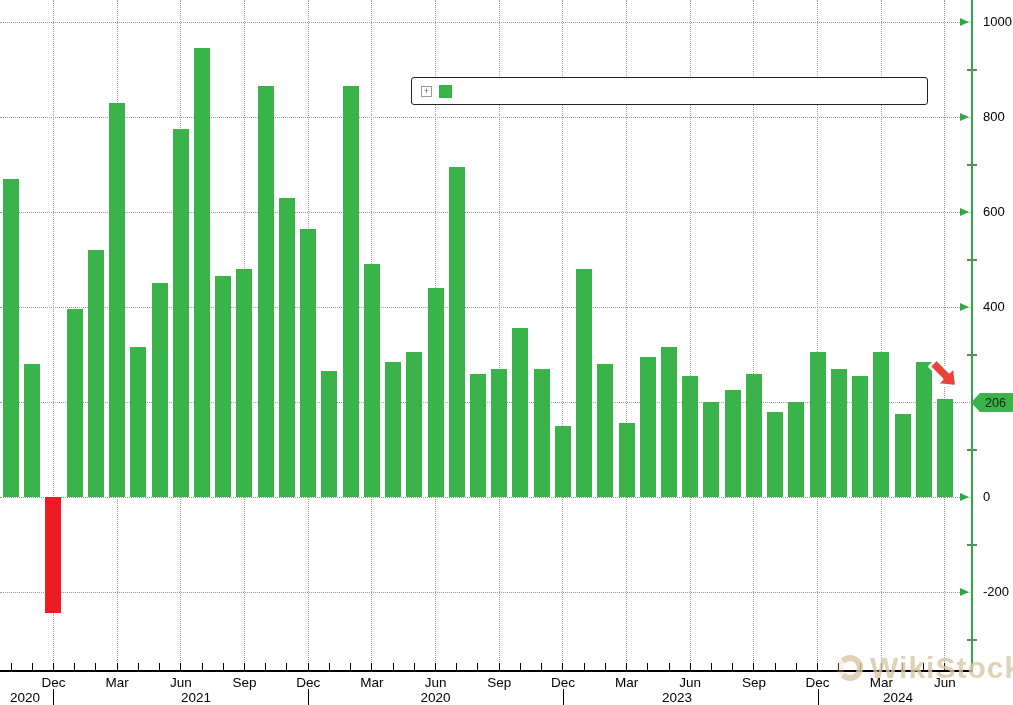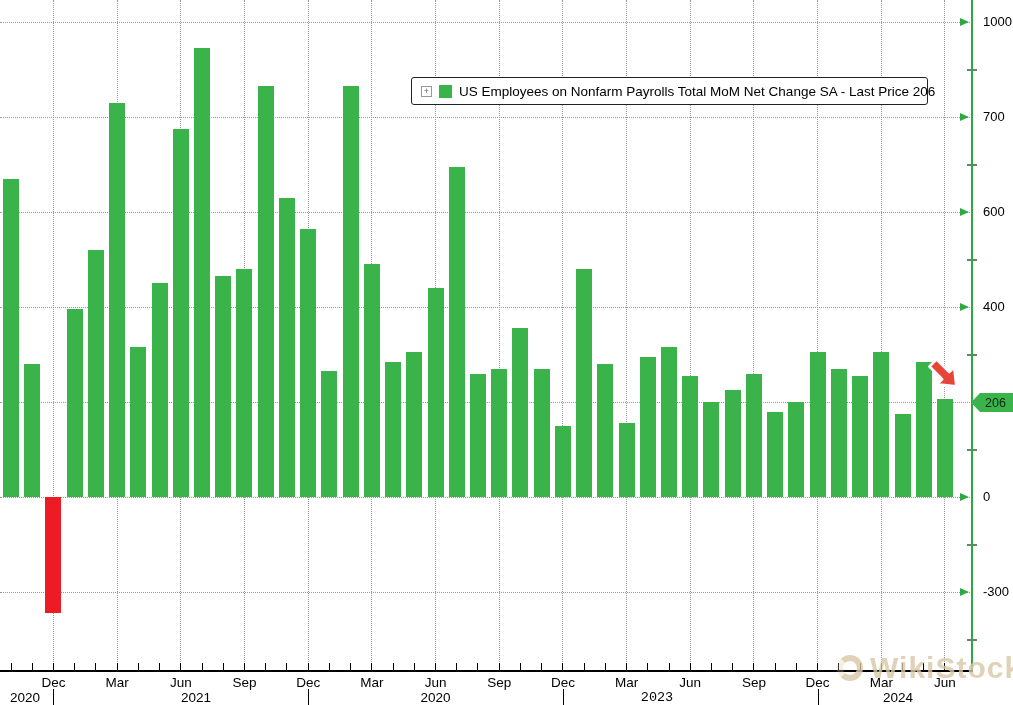--- a/index.html
+++ b/index.html
@@ -118,29 +118,29 @@
       <div class="bar pos" title="Mar 2024: 305" style="left: 873.307px; width: 16px; top: 352.125px; height: 144.875px;"></div>
       <div class="bar pos" title="Apr 2024: 175" style="left: 894.534px; width: 16px; top: 413.875px; height: 83.125px;"></div>
       <div class="bar pos" title="May 2024: 285" style="left: 915.761px; width: 16px; top: 361.625px; height: 135.375px;"></div>
       <div class="bar pos" title="Jun 2024: 206" style="left: 936.988px; width: 16px; top: 399.15px; height: 97.85px;"></div>
     </div>
 
   <div id="yaxisline"></div>
   <div id="yaxis">
       <div class="ylab" style="top: 14px;">1000</div>
       <div class="yarrow" style="top: 17.5px;"></div>
-      <div class="ylab" style="top: 109px;">700</div>
+      <div class="ylab" style="top: 109px;">800</div>
       <div class="yarrow" style="top: 112.5px;"></div>
       <div class="ylab" style="top: 204px;">600</div>
       <div class="yarrow" style="top: 207.5px;"></div>
       <div class="ylab" style="top: 299px;">400</div>
       <div class="yarrow" style="top: 302.5px;"></div>
       <div class="ylab" style="top: 489px;">0</div>
       <div class="yarrow" style="top: 492.5px;"></div>
-      <div class="ylab" style="top: 584px;">-300</div>
+      <div class="ylab" style="top: 584px;">-200</div>
       <div class="yarrow" style="top: 587.5px;"></div>
       <div class="ytick" style="top: 68.5px;"></div>
       <div class="ytick" style="top: 163.5px;"></div>
       <div class="ytick" style="top: 258.5px;"></div>
       <div class="ytick" style="top: 353.5px;"></div>
       <div class="ytick" style="top: 448.5px;"></div>
       <div class="ytick" style="top: 543.5px;"></div>
       <div class="ytick" style="top: 638.5px;"></div>
     </div>
 
@@ -150,21 +150,20 @@
 
   <svg id="redarrow" viewBox="0 0 40 44">
     <g transform="rotate(45 20 20)">
       <polygon points="3,15 21,15 21,8 36,20 21,32 21,25 3,25" fill="#e8443a" stroke="#ffffff" stroke-width="2.6" stroke-linejoin="round"></polygon>
     </g>
   </svg>
 
   <div id="legend">
     <div class="expander">+</div>
     <div class="swatch"></div>
-    <div class="ltext">US Employees on Nonfarm Payrolls Total MoM Net Change SA - Last Price 206</div>
   </div>
 
   <div id="xaxisline"></div>
   <div id="xaxis">
       <div class="mtick" style="left: 10.5px;"></div>
       <div class="mtick" style="left: 31.727px;"></div>
       <div class="mtick" style="left: 52.954px;"></div>
       <div class="mtick" style="left: 74.181px;"></div>
       <div class="mtick" style="left: 95.408px;"></div>
       <div class="mtick" style="left: 116.635px;"></div>
@@ -218,21 +217,21 @@
       <div class="mlab" style="left: 562.902px;">Dec</div>
       <div class="mlab" style="left: 626.583px;">Mar</div>
       <div class="mlab" style="left: 690.264px;">Jun</div>
       <div class="mlab" style="left: 753.945px;">Sep</div>
       <div class="mlab" style="left: 817.626px;">Dec</div>
       <div class="mlab" style="left: 881.307px;">Mar</div>
       <div class="mlab" style="left: 944.988px;">Jun</div>
       <div class="ylabel-year" style="left: 25px;">2020</div>
       <div class="ylabel-year" style="left: 196px;">2021</div>
       <div class="ylabel-year" style="left: 435.54px;">2020</div>
-      <div class="ylabel-year" style="left: 657px; font-family: Liberation Mono, monospace;">2023</div>
+      <div class="ylabel-year" style="left: 677px;">2023</div>
       <div class="ylabel-year" style="left: 898px;">2024</div>
       <div class="ysep" style="left: 53.454px;"></div>
       <div class="ysep" style="left: 308.178px;"></div>
       <div class="ysep" style="left: 562.902px;"></div>
       <div class="ysep" style="left: 817.626px;"></div>
     </div>
 
   <div id="watermark">
     <div class="ring"></div>
     <div class="wtext">WikiStock</div>

